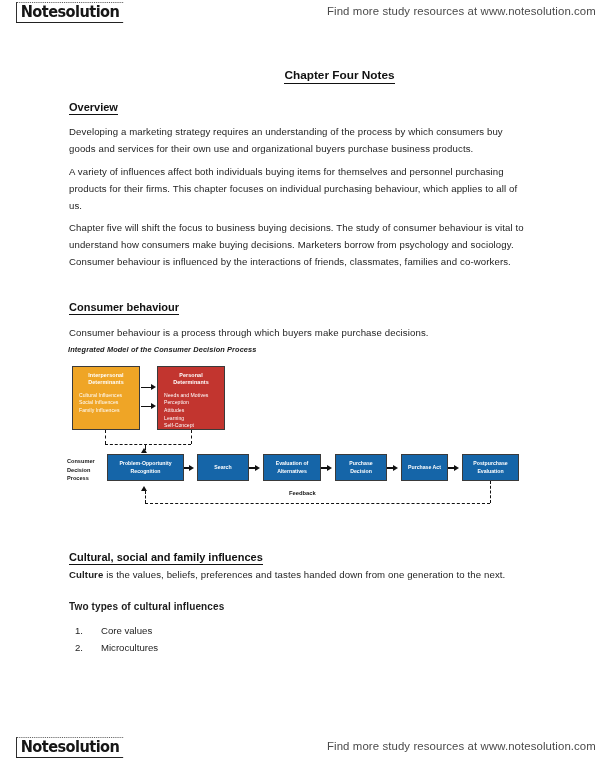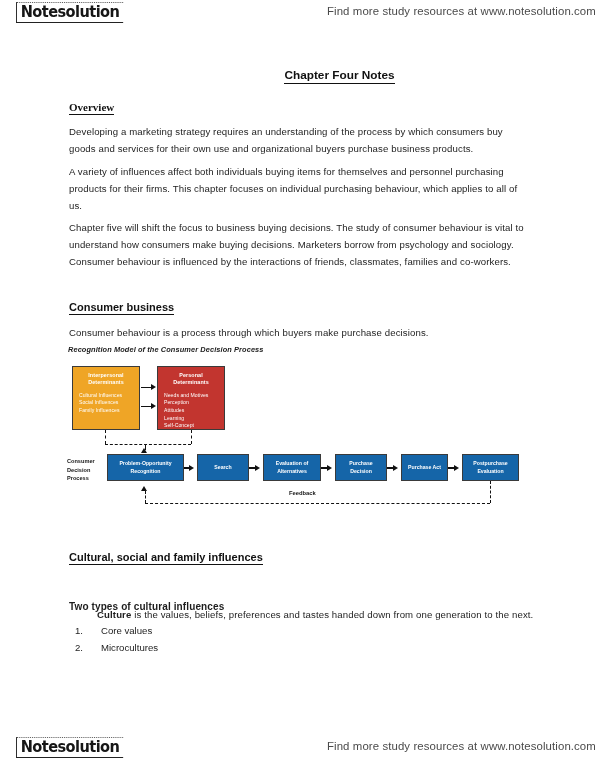--- a/index.html
+++ b/index.html
@@ -283,39 +283,39 @@
   <div class="brand-logo">Notesolution</div>
   <div class="brand-tagline">Find more study resources at www.notesolution.com</div>
 </div>
 
 <div class="doc">
 
   <div class="doc-title">
     <span>Chapter Four Notes</span>
   </div>
 
-  <div class="section-head" style="top:101px;font-family:Liberation Serif, serif;">
+  <div class="section-head" style="top:101px;">
     <span>Overview</span>
   </div>
 
   <div class="para" style="top:123px;">Developing a marketing strategy requires an understanding of the process by which consumers buy goods and services for their own use and organizational buyers purchase business products.</div>
 
   <div class="para" style="top:163px;">A variety of influences affect both individuals buying items for themselves and personnel purchasing products for their firms. This chapter focuses on individual purchasing behaviour, which applies to all of us.</div>
 
   <div class="para" style="top:219px;">Chapter five will shift the focus to business buying decisions. The study of consumer behaviour is vital to understand how consumers make buying decisions. Marketers borrow from psychology and sociology. Consumer behaviour is influenced by the interactions of friends, classmates, families and co-workers.</div>
 
   <div class="section-head" style="top:301px;">
-    <span>Consumer business</span>
+    <span>Consumer behaviour</span>
   </div>
 
   <div class="para" style="top:324px;">Consumer behaviour is a process through which buyers make purchase decisions.</div>
 
   <div class="figure">
 
-    <div class="fig-title">Recognition Model of the Consumer Decision Process</div>
+    <div class="fig-title">Integrated Model of the Consumer Decision Process</div>
 
     <div class="det-box box-interpersonal">
       <div class="bt">Interpersonal Determinants</div>
       <div class="bl">Cultural Influences</div>
       <div class="bl">Social Influences</div>
       <div class="bl">Family Influences</div>
     </div>
 
     <div class="det-box box-personal">
       <div class="bt">Personal Determinants</div>
@@ -366,21 +366,21 @@
     <div class="dash-v" style="left:78px; top:146px; height:12px;"></div>
     <div class="arrow-up" style="left:74.4px; top:141px;"></div>
 
     <div class="feedback-label">Feedback</div>
   </div>
 
   <div class="section-head" style="top:551px;">
     <span>Cultural, social and family influences</span>
   </div>
 
-  <div class="para" style="top:606px;margin-left:28px;"><b>Culture</b><span> is the values, beliefs, preferences and tastes handed down from one generation to the next.</span></div>
+  <div class="para" style="top:566px;"><b>Culture</b><span> is the values, beliefs, preferences and tastes handed down from one generation to the next.</span></div>
 
   <div class="lead-bold" style="top:601px;">Two types of cultural influences</div>
 
   <ul class="num-list">
     <li>
       <span class="n">1.</span>
       <span>Core values</span>
     </li>
     <li>
       <span class="n">2.</span>

